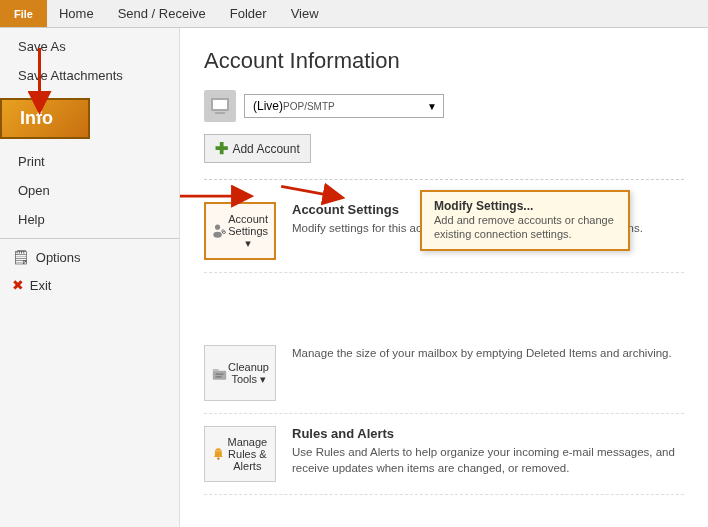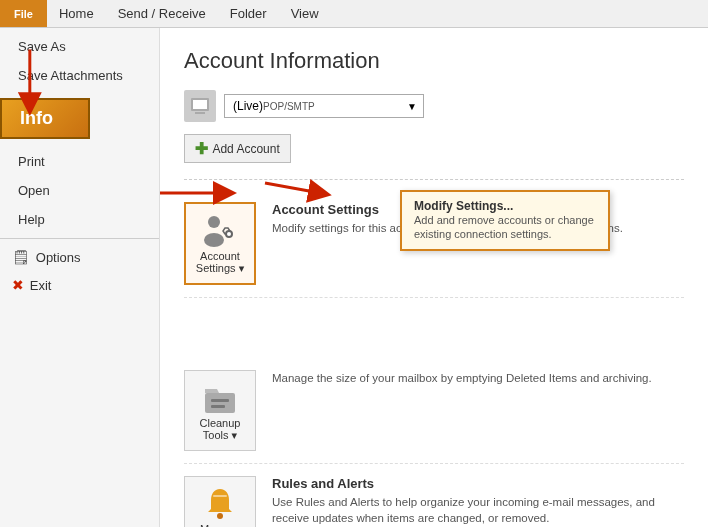--- a/index.html
+++ b/index.html
@@ -32,21 +32,21 @@
     }
 
     
     .app-body {
       display: flex;
       height: 499px;
     }
 
     
     .sidebar {
-      width: 160px;
+      width: 180px;
       background: #f5f5f5;
       border-right: 1px solid #ddd;
       display: flex;
       flex-direction: column;
       position: relative;
     }
     .sidebar-info-tab {
       background: linear-gradient(135deg, #e8a020, #c87010);
       color: white;
       font-weight: bold;
@@ -161,21 +161,21 @@
     .info-section {
       display: flex;
       align-items: flex-start;
       padding: 12px 0;
       border-bottom: 1px dashed #ddd;
     }
     .section-icon-box {
       width: 72px;
       min-width: 72px;
       display: flex;
-      flex-direction: column;
+      flex-direction: row;
       align-items: center;
       justify-content: flex-end;
       margin-right: 16px;
       border: 1px solid #ccc;
       padding: 8px 6px;
       background: #f5f5f5;
       cursor: pointer;
       text-align: center;
       font-size: 11px;
       color: #333;

